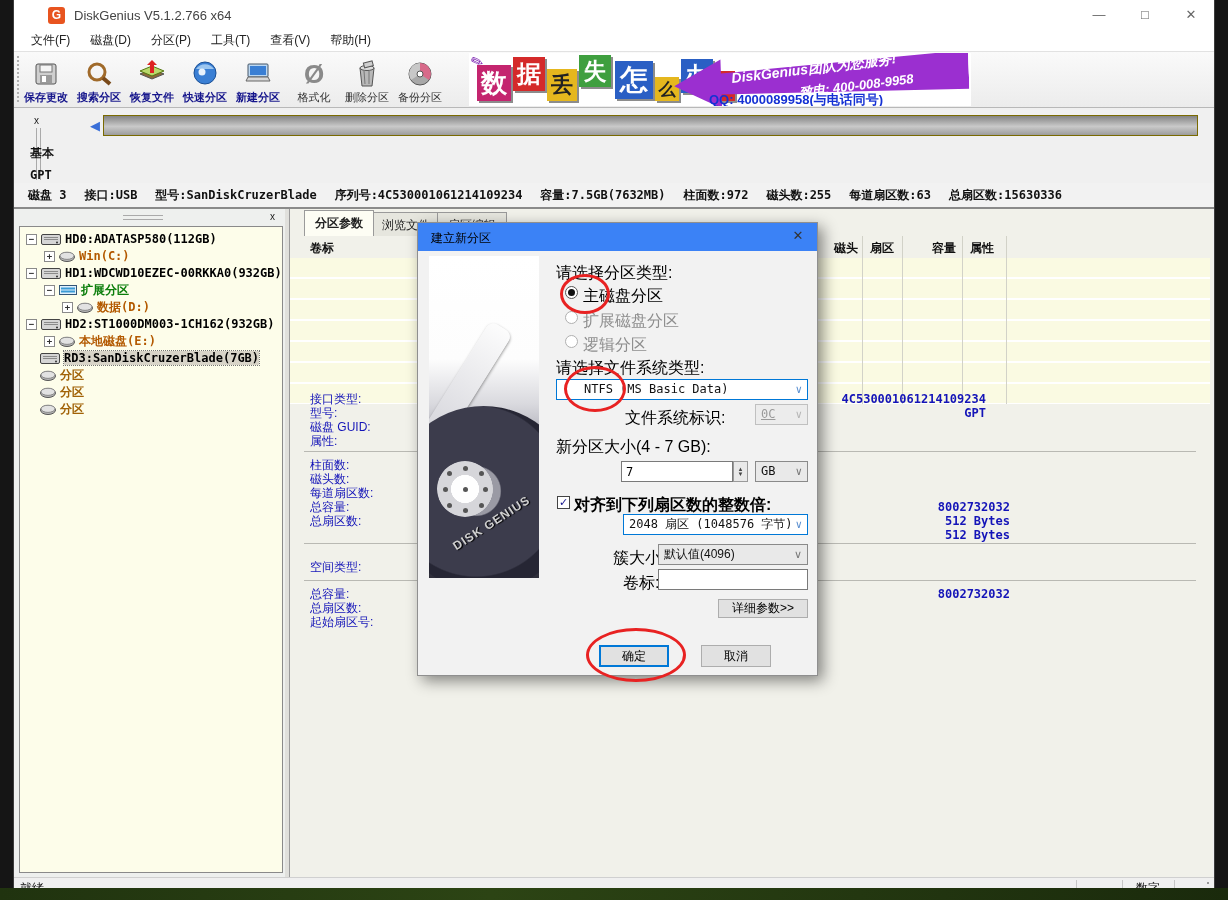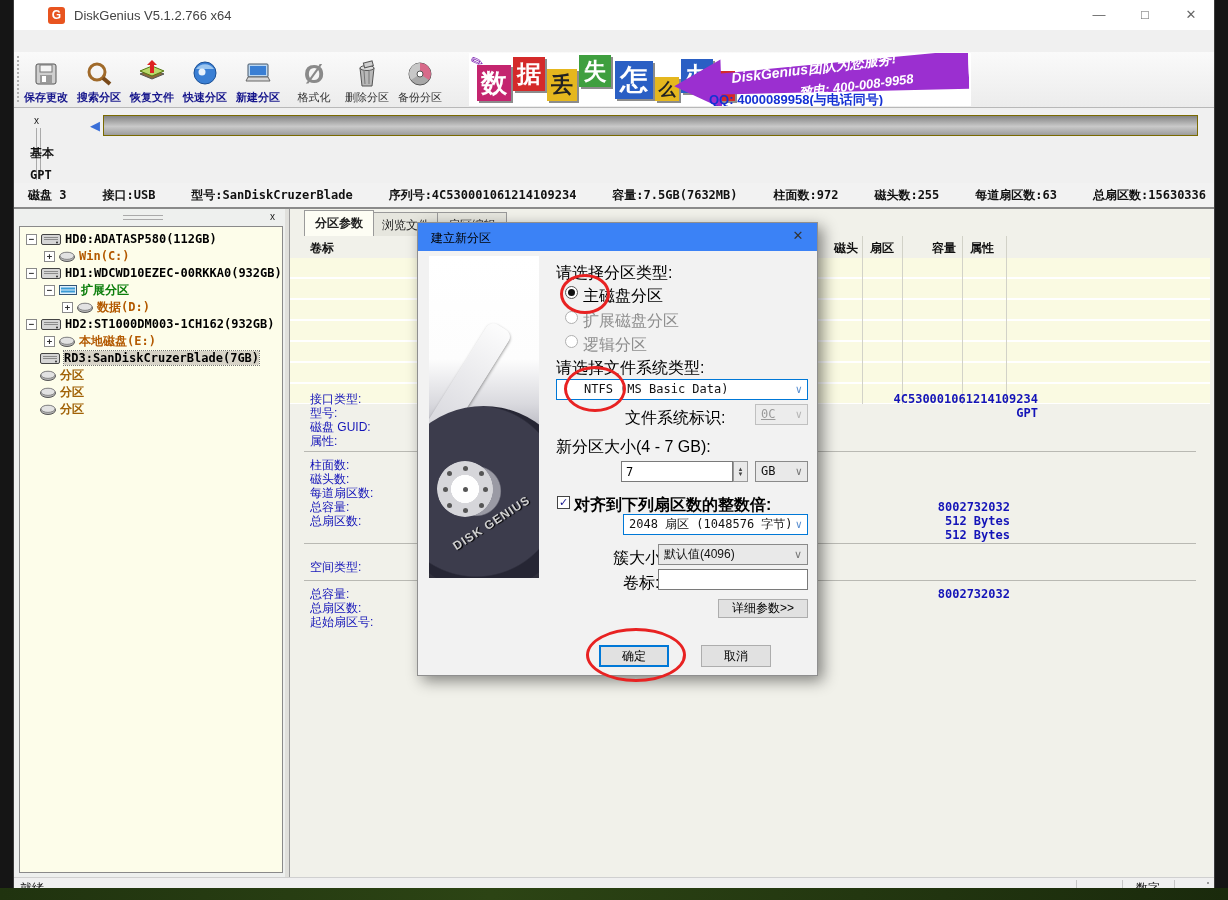--- a/index.html
+++ b/index.html
@@ -45,21 +45,21 @@
   .navarrow{font-size:13px;}
   .dm-label{position:absolute;font-weight:bold;font-size:12px;color:#111;}
   .diskbar-top{position:absolute;left:89px;top:7px;width:1093px;height:19px;background:linear-gradient(#848484,#c9c9c9 55%,#9c9c9c);
     border:1px solid #7a6a00;}
   .freeblock{position:absolute;left:86px;top:25px;width:1096px;height:47px;background:linear-gradient(#fbfbfb,#e4e4e4 55%,#cfcfcf);
     border:3px solid #f0338c;box-sizing:border-box;text-align:center;}
   .freeblock .l1{margin-top:7px;font-weight:bold;}
   .freeblock .l2{font-weight:bold;}
   
   .diskinfo{position:absolute;left:0;top:183px;width:100%;height:26px;background:#f2f2f2;border-bottom:2px solid #8a8a8a;
-    display:flex;align-items:center;padding-left:14px;box-sizing:border-box;gap:36px;
+    display:flex;align-items:center;padding-left:14px;box-sizing:border-box;gap:18px;
     font-family:"DejaVu Sans Mono","Liberation Mono",monospace;font-weight:bold;font-size:12px;}
   
   .treepanel{position:absolute;left:1px;top:209px;width:270px;height:668px;background:#eef0ee;}
   .treehead{position:absolute;left:0;top:0;width:100%;height:17px;}
   .treebox{position:absolute;left:4px;top:17px;width:262px;height:645px;background:#fdfdea;border:1px solid #8a8a8a;overflow:hidden;}
   .trow{position:absolute;height:16px;display:flex;align-items:center;gap:4px;font-weight:bold;font-size:12px;white-space:nowrap;
     font-family:"DejaVu Sans Mono","Liberation Mono",monospace;}
   .texp{width:11px;height:11px;border:1px solid #8a8a8a;background:#fff;font:bold 9px/9px "DejaVu Sans Mono",monospace;
     text-align:center;color:#333;flex:0 0 auto;box-sizing:border-box;}
   .c-orange{color:#b35900;} .c-green{color:#0a7d0a;} .c-purple{color:#a16207;} .c-black{color:#000;}
@@ -131,20 +131,28 @@
   <div class="window">
 
     <div class="titlebar">
       <div class="appicon">G</div>
       <div class="apptitle">DiskGenius V5.1.2.766 x64</div>
       <div class="wbtn" style="right:92px;">—</div>
       <div class="wbtn" style="right:46px;">□</div>
       <div class="wbtn" style="right:0;">✕</div>
     </div>
 
+    <div class="menubar">
+      <span class="menuitem">文件(F)</span>
+      <span class="menuitem">磁盘(D)</span>
+      <span class="menuitem">分区(P)</span>
+      <span class="menuitem">工具(T)</span>
+      <span class="menuitem">查看(V)</span>
+      <span class="menuitem">帮助(H)</span>
+    </div>
 
     <div class="toolbar">
       <div class="tgrip"></div>
 
       <div class="tbtn" style="left:6px;">
         <span class="ticon">
           <svg width="28" height="28">
               <rect x="4" y="4" width="20" height="20" rx="2" fill="#cfcfcf" stroke="#555"></rect>
               <rect x="8" y="5" width="12" height="7" fill="#f5f5f5" stroke="#777"></rect>
               <rect x="8" y="15" width="12" height="8" fill="#9a9a9a"></rect>
@@ -384,21 +392,21 @@
       <div class="colline" style="left:716px;"></div>
 
       <div class="plabels" style="left:20px;top:183px;"><span>接口类型:</span><br><span>型号:</span><br><span>磁盘 GUID:</span><br><span>属性:</span></div>
       <div class="sepline" style="top:242px;"></div>
       <div class="plabels" style="left:20px;top:249px;"><span>柱面数:</span><br><span>磁头数:</span><br><span>每道扇区数:</span><br><span>总容量:</span><br><span>总扇区数:</span></div>
       <div class="sepline" style="top:334px;"></div>
       <div class="plabels" style="left:20px;top:351px;"><span>空间类型:</span></div>
       <div class="sepline" style="top:371px;"></div>
       <div class="plabels" style="left:20px;top:378px;"><span>总容量:</span><br><span>总扇区数:</span><br><span>起始扇区号:</span></div>
 
-      <div class="pvalues" style="left:548px;top:183px;width:200px;"><span>4C530001061214109234</span><br><span>GPT</span></div>
+      <div class="pvalues" style="left:496px;top:183px;width:200px;"><span>4C530001061214109234</span><br><span>GPT</span></div>
       <div class="pvalues" style="left:520px;top:291px;width:200px;"><span>8002732032</span><br><span>512 Bytes</span><br><span>512 Bytes</span></div>
       <div class="pvalues" style="left:520px;top:378px;width:200px;"><span>8002732032</span></div>
     </div>
 
     <div class="statusbar">
       <span class="abs" style="left:6px;top:2px;">就绪</span>
       <div class="sdiv" style="left:1062px;"></div>
       <div class="sdiv" style="left:1108px;"></div>
       <span class="abs" style="left:1122px;top:2px;">数字</span>
       <div class="sdiv" style="left:1160px;"></div>

